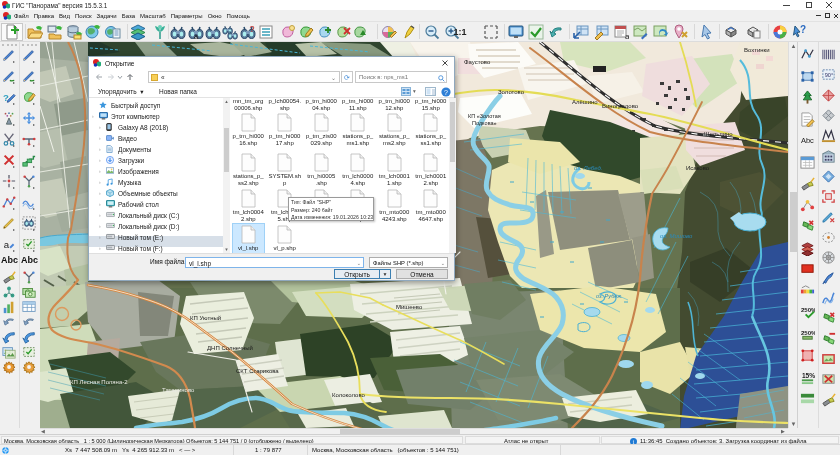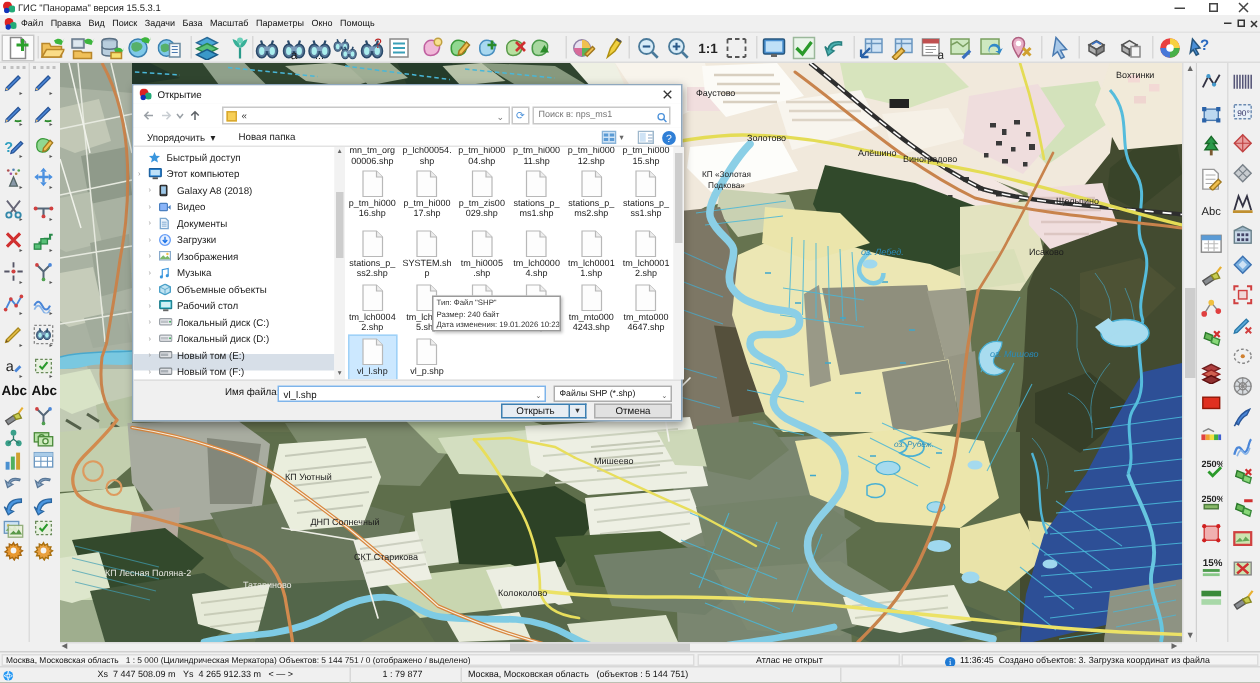--- a/index.html
+++ b/index.html
@@ -161,21 +161,21 @@
     <div class="abs" style="left:424px;top:2px;width:16px;height:16px"><svg width="16" height="16" viewBox="0 0 16 16">
         <circle cx="7" cy="7" r="5" fill="#d8ecf8" stroke="#4a7a9a" stroke-width="1.2"></circle>
         <path d="M4.5 7 h5" stroke="#2a5a8a" stroke-width="1.4"></path>
         <path d="M10.5 10.5 l4 4" stroke="#4a7a9a" stroke-width="1.8"></path>
       </svg></div>
     <div class="abs" style="left:444px;top:2px;width:16px;height:16px"><svg width="16" height="16" viewBox="0 0 16 16">
         <circle cx="7" cy="7" r="5" fill="#d8ecf8" stroke="#4a7a9a" stroke-width="1.2"></circle>
         <path d="M4.5 7 h5 M7 4.5 v5" stroke="#2a5a8a" stroke-width="1.4"></path>
         <path d="M10.5 10.5 l4 4" stroke="#4a7a9a" stroke-width="1.8"></path>
       </svg></div>
-    <div class="abs" style="left:464px;top:2px;width:16px;height:16px"><svg width="16" height="16" viewBox="0 0 16 16">
+    <div class="abs" style="left:452px;top:2px;width:16px;height:16px"><svg width="16" height="16" viewBox="0 0 16 16">
         <text x="8" y="11" font-size="9" font-weight="bold" fill="#222" text-anchor="middle" font-family="Liberation Sans">1:1</text>
       </svg></div>
     <div class="abs" style="left:483px;top:2px;width:16px;height:16px"><svg width="16" height="16" viewBox="0 0 16 16">
         <path d="M2 2 h3 M7 2 h3 M12 2 h2 M2 2 v3 M2 7 v3 M2 12 v2 M14 2 v3 M14 7 v3 M14 12 v2 M2 14 h3 M7 14 h3 M12 14 h2" stroke="#555" stroke-width="1.2" fill="none"></path>
       </svg></div>
     <div class="abs" style="left:508px;top:2px;width:16px;height:16px"><svg width="16" height="16" viewBox="0 0 16 16">
         <rect x="1" y="2" width="14" height="10" rx="1" fill="#4a90d0" stroke="#26567e"></rect>
         <rect x="2.5" y="3.5" width="11" height="7" fill="#bfe0f7"></rect>
         <rect x="6" y="12" width="4" height="2" fill="#666"></rect>
       </svg></div>

